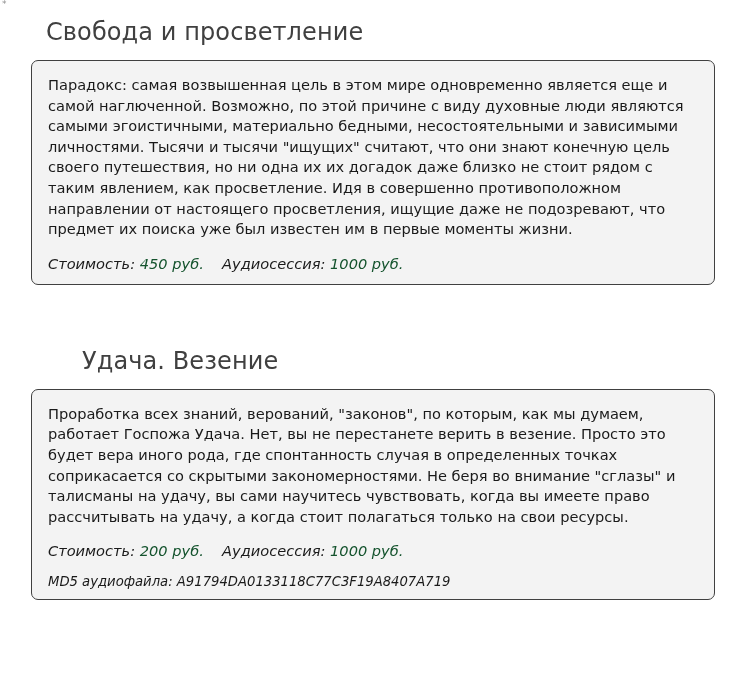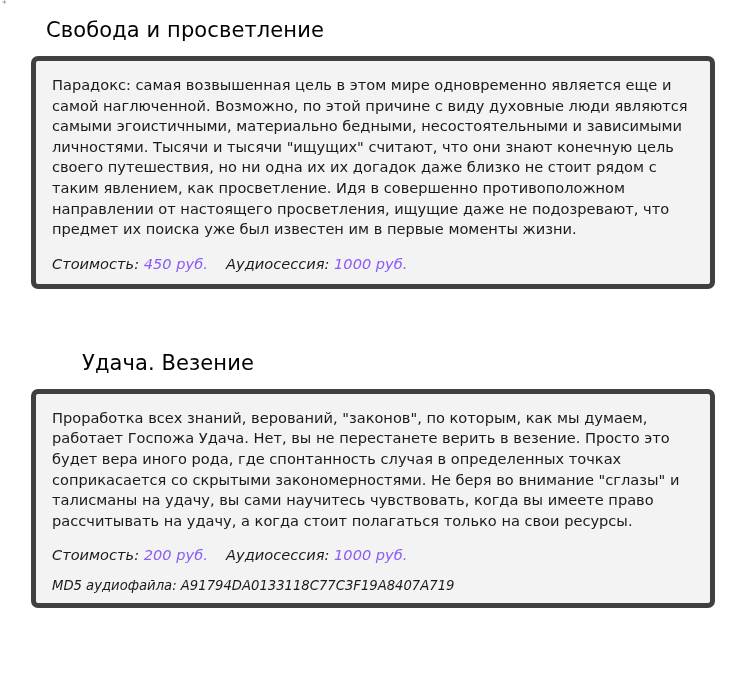--- a/index.html
+++ b/index.html
@@ -17,33 +17,33 @@
   .page {
     position: relative;
     width: 736px;
     height: 692px;
     box-sizing: border-box;
   }
   .section {
     margin: 0 0 0 0;
   }
   .section-title {
-    font-size: 21px;
-    color: #000000;
+    font-size: 24px;
+    color: #404040;
     font-weight: normal;
     margin: 0;
     padding: 0 0 0 46px;
     letter-spacing: 0.1px;
   }
   #section-0 .section-title { padding-top: 18px; }
   #section-1 .section-title { padding-top: 20px; margin-left: 36px; }
 
   .card {
     margin: 14px 21px 0 31px;
-    border: 5px solid #404040;
+    border: 1px solid #404040;
     border-radius: 7px;
     background: #f3f3f3;
     box-sizing: border-box;
     padding: 14px 16px 10px 16px;
   }
   .card-body {
     font-size: 14.6px;
     line-height: 20.6px;
     color: #1a1a1a;
   }
@@ -51,21 +51,21 @@
     margin: 0;
   }
   .price-line {
     margin-top: 14px;
     font-style: italic;
     font-size: 14.6px;
     line-height: 20px;
     color: #1a1a1a;
   }
   .price-value {
-    color: #8b5cf6;
+    color: #14532d;
     font-style: italic;
   }
   .price-gap {
     display: inline-block;
     width: 9px;
   }
   .md5-line {
     margin-top: 13px;
     font-style: italic;
     font-size: 13.2px;

